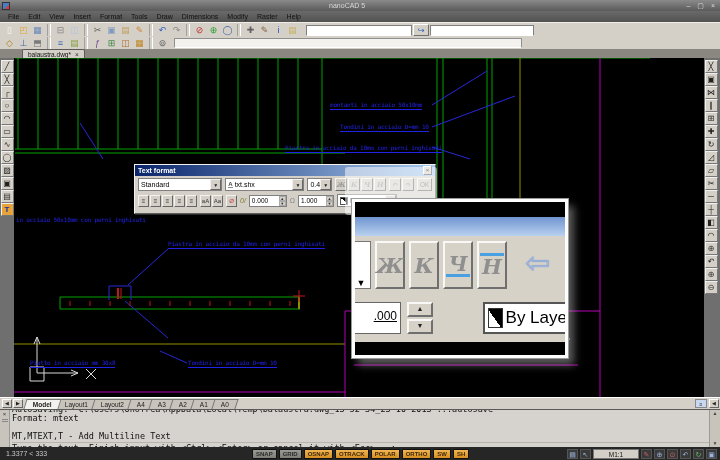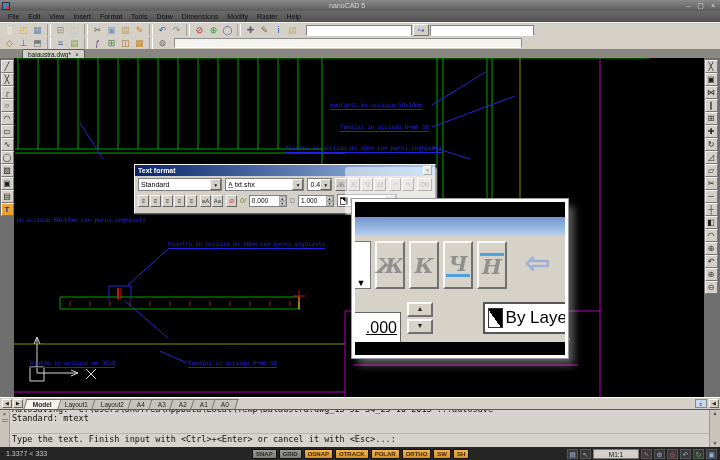--- a/index.html
+++ b/index.html
@@ -112,22 +112,22 @@
   .inset-fmt-btn { width:30px; height:48px; background:#d6d2c8;
     border:2px solid #f8f8f6; border-right-color:#6f6f6f; border-bottom-color:#6f6f6f;
     display:flex; align-items:center; justify-content:center; }
   .inset-fmt-btn .g { font-family:"DejaVu Serif", serif; font-style:italic; font-weight:bold;
     font-size:21px; color:#8f8f8f; line-height:21px; padding:0 2px; }
   .inset-fmt-btn .g.underline { border-bottom:3px solid #4aa0e0; }
   .inset-fmt-btn .g.overline { border-top:3px solid #4aa0e0; }
   .inset-arrow { font-size:30px; color:#9cb6e0; line-height:44px; margin-left:14px;
     text-shadow:0 0 1px #5a7ab0; }
   .inset-row2 { position:absolute; left:0; top:64px; width:210px; height:40px; }
-  .inset-spinfield { position:absolute; left:-6px; top:12px; width:52px; height:32px; background:#fff;
-    border:1px solid #666; font-size:16px; color:#000; text-align:right; padding:6px 3px 0 0;
+  .inset-spinfield { position:absolute; left:-6px; top:2px; width:52px; height:32px; background:#fff;
+    border:1px solid #666; font-size:12px; color:#000; text-align:right; padding:6px 3px 0 0;
     font-family:"Liberation Sans", sans-serif;text-decoration:underline; }
   .inset-spinbtns { position:absolute; left:52px; top:2px; width:26px; height:32px;
     display:flex; flex-direction:column; gap:2px; }
   .inset-spinbtns div { flex:1; background:#d6d2c8; border:2px solid #f8f8f6;
     border-right-color:#6f6f6f; border-bottom-color:#6f6f6f; font-size:7px; line-height:10px;
     text-align:center; color:#222; }
   .inset-colorfield { position:absolute; left:128px; top:2px; width:86px; height:32px; background:#fff;
     border:2px solid #555; display:flex; align-items:center; padding-left:3px; gap:3px; }
   .inset-colorfield .swatch { width:20px; height:20px;
     background:linear-gradient(to bottom left,#000 55%,#fff 45%); border:1px solid #333; }
@@ -531,22 +531,23 @@
 </div>
 
 <div id="cmd">
   <div class="cmd-grip">
     <span class="gx">×</span>
     <span class="gd"></span>
   </div>
   <div class="cmd-text">
     <div class="hist" id="cmd-hist">
         <div>AutoSaving: 'C:\Users\Onofrea\AppData\Local\Temp\balaustra.dwg_13-52-34_23-10-2013'...autosave</div>
-        <div>Standard: mtext</div>
+        <div>Format: mtext</div>
         <div>&nbsp;</div>
+        <div>MT,MTEXT,T - Add Multiline Text</div>
       </div>
     <div class="prompt">Type the text. Finish input with &lt;Ctrl&gt;+&lt;Enter&gt; or cancel it with &lt;Esc&gt;...:</div>
   </div>
   <div class="cmd-scroll">
     <i>▲</i>
     <i>▼</i>
   </div>
 </div>
 
 <div id="statusbar">

